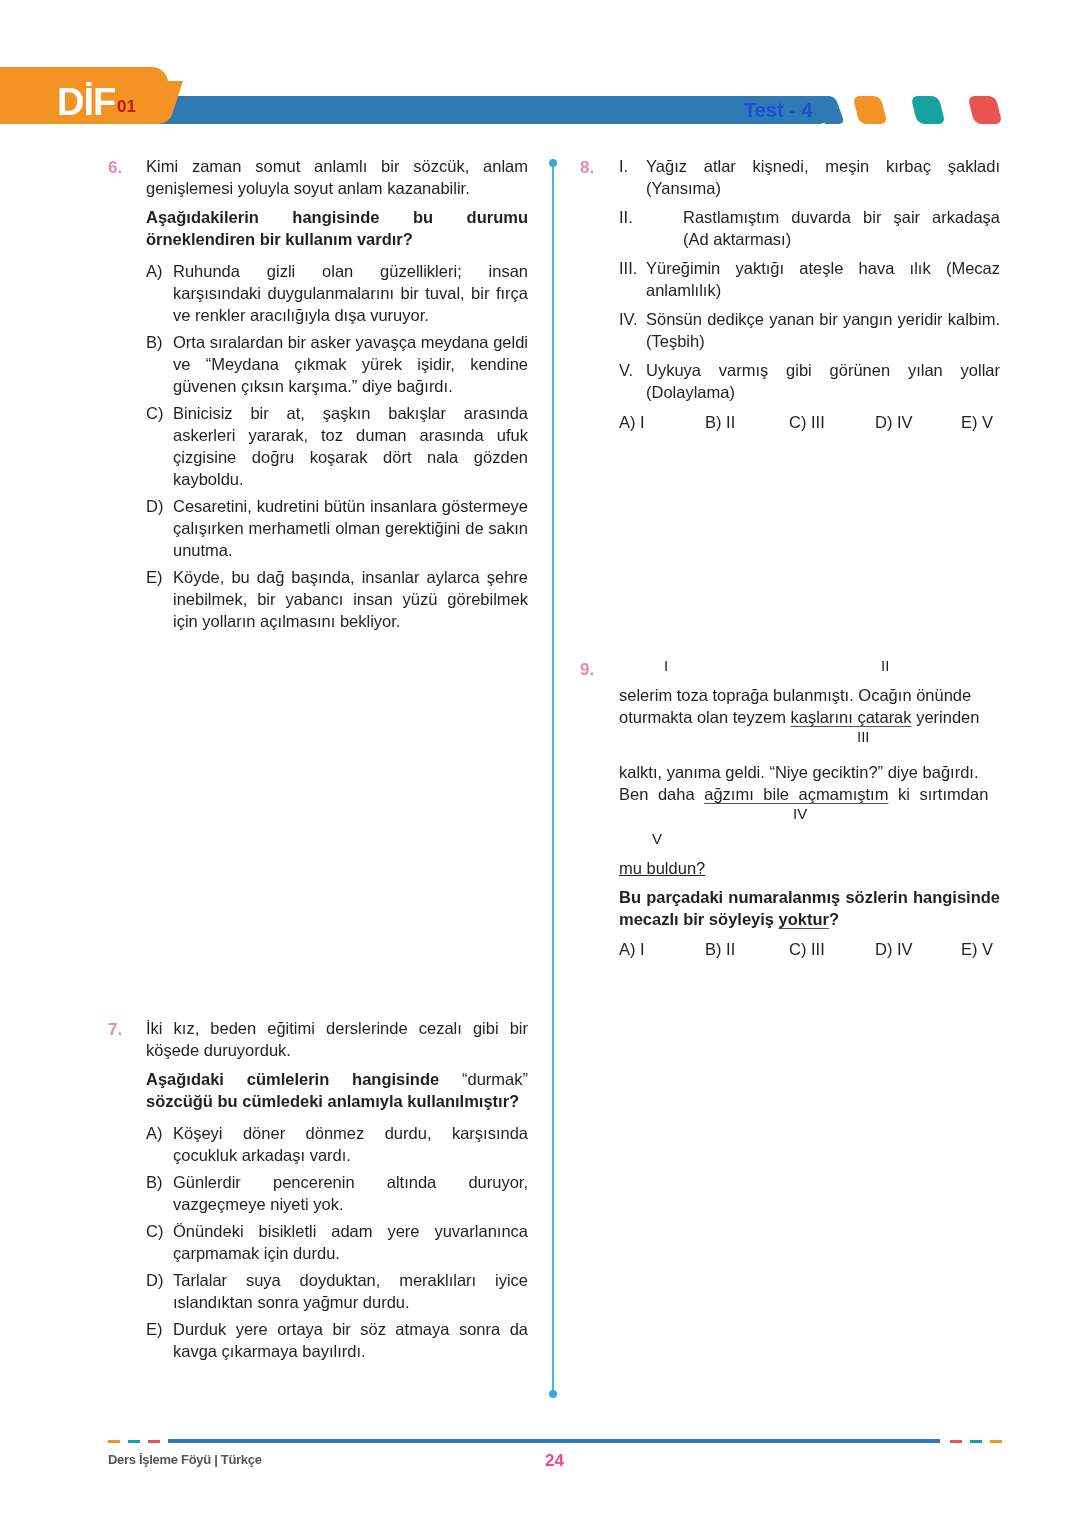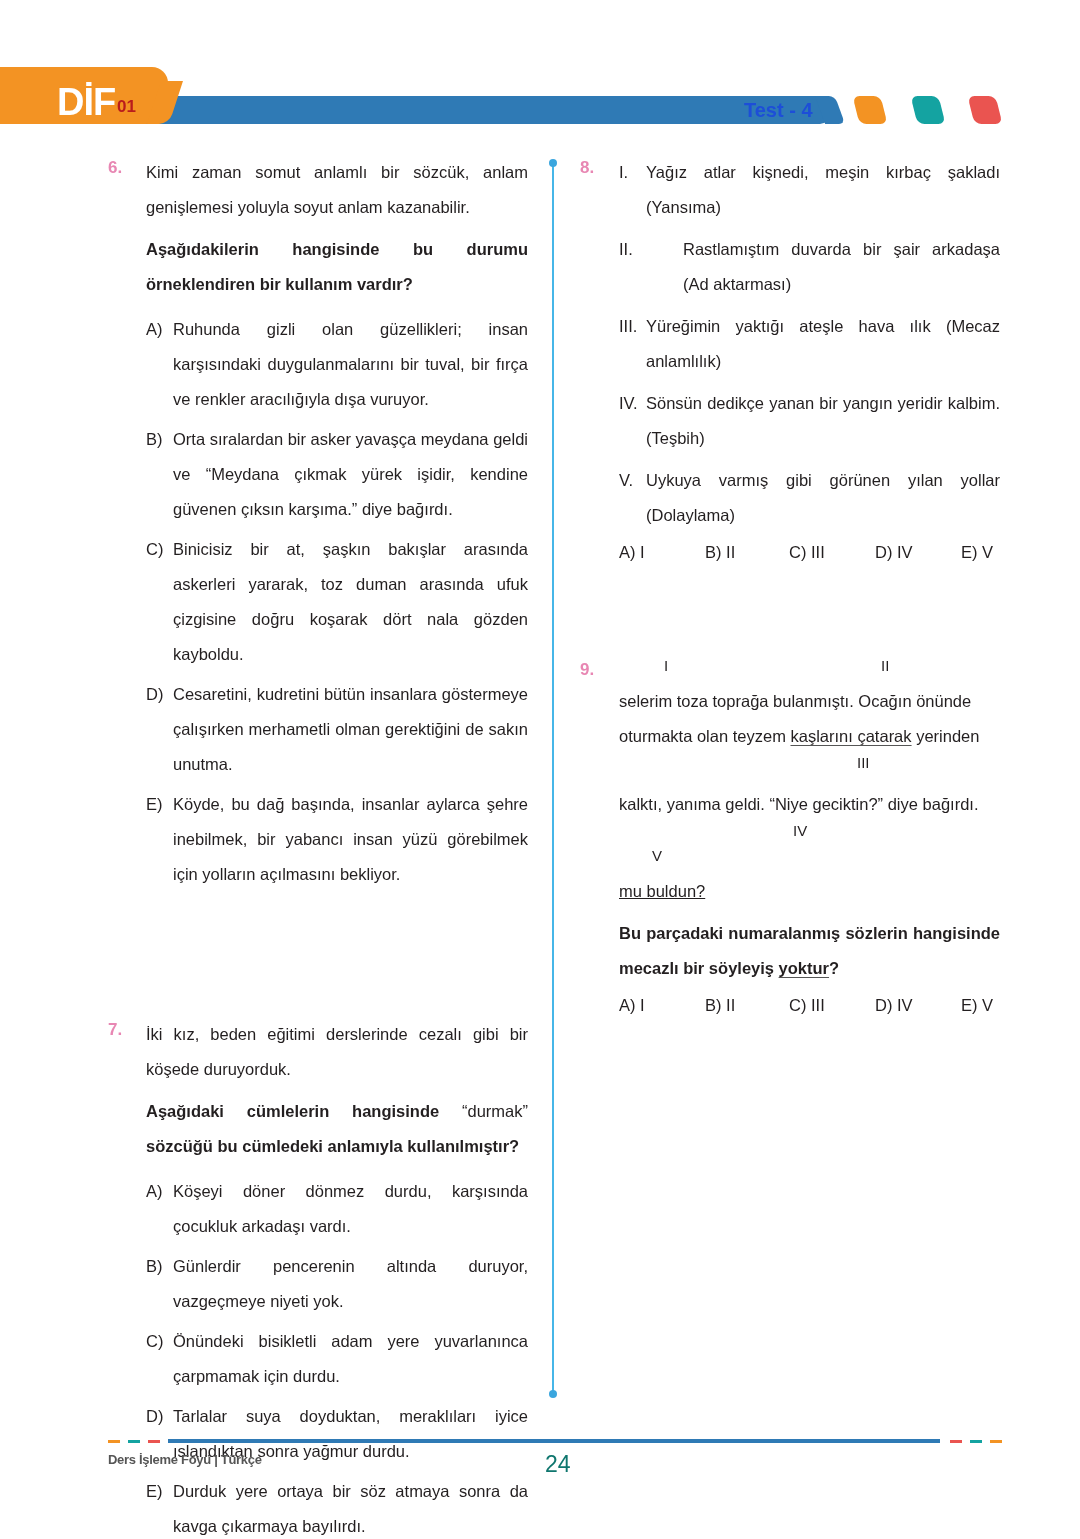--- a/index.html
+++ b/index.html
@@ -16,41 +16,41 @@
               border-radius:0 16px 22px 0; }
   .logo-tab::after { content:""; position:absolute; right:-8px; top:14px; width:22px; height:43px;
               background:#f39323; transform:skewX(-18deg); border-radius:0 0 10px 0; }
   .logo-text { left:57px; top:83px; color:#fff; font-weight:bold; font-size:38px; letter-spacing:-1px; line-height:38px;}
   .logo-sub { left:117px; top:98px; color:#b91c1c; font-weight:bold; font-size:17px; line-height:17px; }
   .test-label { left:744px; top:99px; color:#1d4ed8; font-weight:bold; font-size:20px; line-height:22px; z-index:2;text-align:right;}
   .pill { top:96px; width:28px; height:28px; border-radius:7px; transform:skewX(14deg); }
 
   
   .q-num { color:#e887b3; font-weight:bold; font-size:17px; }
-  .txt { font-size:16.5px; line-height:35px; text-align:justify; }
+  .txt { font-size:16.5px; line-height:22px; text-align:justify; }
   .bold { font-weight:bold; }
   .opt { display:flex; }
   .opt .lbl { width:27px; flex:none; }
   .opt .body { flex:1; text-align:justify; }
   .u { text-decoration:underline; text-underline-offset:3px; text-decoration-color:#555; }
 
   .divider { left:552px; top:162px; width:2px; height:1232px; background:#46b6e8; }
   .dot { width:8px; height:8px; border-radius:50%; background:#3aa6de; }
 
   .choices { display:flex; font-size:16.5px; }
   .choices span { display:inline-block; }
 
   .roman-line { position:relative; height:25px; }
   .roman-mark { position:absolute; font-size:15px; top:0; }
 
   
   .foot-bar { height:4px; background:#2f7ab5; top:1439px; }
   .foot-dash { top:1440px; width:12px; height:3px; }
   .foot-text { left:108px; top:1452px; font-size:13px; font-weight:bold; color:#555; letter-spacing:-0.3px; }
-  .page-num { left:545px; top:1451px; font-size:23px; color:#0f766e; font-weight:normal; }
+  .page-num { left:545px; top:1451px; font-size:17px; color:#ec4899; font-weight:bold; }
 </style>
 </head>
 <body>
 
 <div class="abs hdr-bar"></div>
 <div class="abs logo-tab"></div>
 <div class="abs logo-text">DİF</div>
 <div class="abs logo-sub">01</div>
 <div class="abs test-label">Test - 4</div>
 <div class="abs pill" style="left:856px;background:#f39323;"></div>
@@ -162,20 +162,21 @@
     <div class="roman-line">
         <span class="roman-mark" style="left:45px;">I</span>
         <span class="roman-mark" style="left:262px;">II</span>
       </div>
     <div class="txt" style="margin-top:2px;">selerim toza toprağa bulanmıştı. Ocağın önünde</div>
     <div class="txt" style="white-space:nowrap;"><span>oturmakta olan teyzem </span><span class="u">kaşlarını çatarak</span><span> yerinden</span></div>
     <div class="roman-line">
         <span class="roman-mark" style="left:238px;">III</span>
       </div>
     <div class="txt" style="margin-top:8px;">kalktı, yanıma geldi. “Niye geciktin?” diye bağırdı.</div>
+    <div class="txt" style="white-space:nowrap;word-spacing:5px;"><span>Ben daha </span><span class="u">ağzımı bile açmamıştım</span><span> ki sırtımdan</span></div>
     <div class="roman-line">
         <span class="roman-mark" style="left:174px;">IV</span>
       </div>
     <div class="roman-line">
         <span class="roman-mark" style="left:33px;">V</span>
       </div>
     <div class="txt" style="margin-top:2px;text-decoration:underline;">mu buldun?</div>
     <div class="txt bold" style="margin-top:7px;">
       <span>Bu parçadaki numaralanmış sözlerin hangisinde mecazlı bir söyleyiş </span><span class="u">yoktur</span><span>?</span>
     </div>

